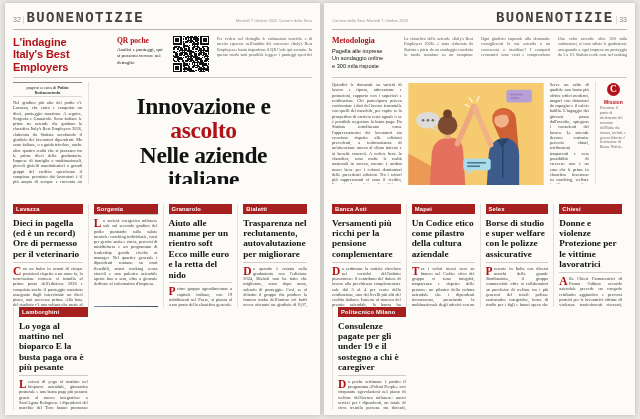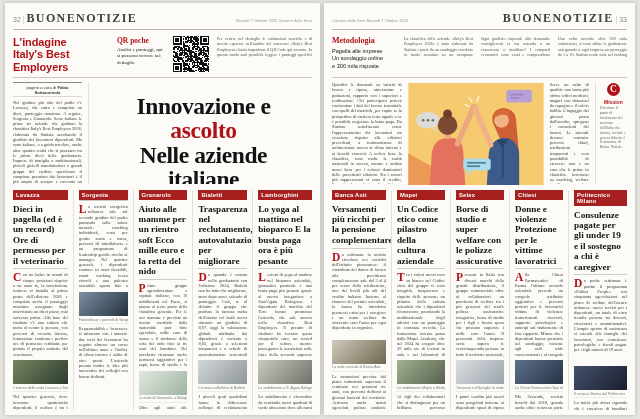--- a/index.html
+++ b/index.html
@@ -5,21 +5,21 @@
   html,body{margin:0;padding:0}
   body{width:640px;height:419px;background:#e9e7e2;overflow:hidden;position:relative;
        font-family:"Liberation Serif",serif;-webkit-font-smoothing:antialiased}
   .page{position:absolute;top:3px;bottom:4px;background:#fcfbf8;box-shadow:0 0 5px rgba(0,0,0,.22);
         padding:5px 8px;box-sizing:border-box;display:flex;flex-direction:column;overflow:hidden}
   #pageL{left:5px;width:315px}
   #pageR{left:324px;width:311px}
 
   .pagehead{display:flex;justify-content:space-between;align-items:baseline;
             border-bottom:1px solid #b9b5ae;padding-bottom:3px;flex:0 0 auto}
-  .sect{font-family:Liberation Serif, serif;font-size:12px;letter-spacing:1.4px;color:#44423e;font-weight:700}
+  .sect{font-family:Liberation Mono, monospace;font-size:14px;letter-spacing:1.4px;color:#44423e;font-weight:700}
   .folio{font-family:"Liberation Sans",sans-serif;font-size:7px;color:#8a8781;font-weight:400}
   .hsep{color:#b5b1aa;font-weight:300;padding:0 2px;font-size:8px}
   .dateline{font-family:"Liberation Sans",sans-serif;font-size:4px;color:#9b978f}
 
   
   .strip{display:flex;gap:8px;padding:6px 0 20px;border-bottom:1px solid #ccc8c0;height:48px;flex:0 0 auto;box-sizing:border-box}
   .kicker{width:96px;color:#b01217;font-family:"Liberation Sans",sans-serif;font-weight:700;
           font-size:11px;line-height:1.12;letter-spacing:-.1px}
   .qrlabel{width:48px}
   .qrtitle{color:#b01217;font-weight:700;font-size:7.5px}
@@ -49,21 +49,21 @@
   .acolB{width:46px}
   .illo{width:136px;flex:0 0 auto;padding-top:1px}
   .illo svg{display:block;width:136px;height:102px}
   .mission{width:32px;border-left:1px solid #e3e0d8;padding-left:4px;box-sizing:content-box;overflow:hidden}
   .mlogo{width:13px;height:13px;border-radius:50%;background:#b01217;color:#fff;text-align:center;
          font-family:"Liberation Serif",serif;font-weight:700;font-size:9.5px;line-height:13.5px;margin:1px auto 0}
   .mname{color:#b01217;font-weight:700;font-size:5px;font-family:"Liberation Sans",sans-serif;margin:2.5px 0 1.5px;text-align:center}
   .mtext{font-size:3.8px;color:#6a6761;line-height:1.3;text-align:left}
 
   
-  .band{display:grid;grid-template-columns:repeat(5,1fr);margin-top:2px;flex:1 1 auto;min-height:0}
+  .band{display:grid;grid-template-columns:repeat(4,1fr);margin-top:16px;flex:1 1 auto;min-height:0}
   .col{padding:0 5px;border-left:1px solid #e3e0d8;display:flex;flex-direction:column;overflow:hidden;min-width:0}
   .col:first-child{border-left:none;padding-left:0}
   .col:last-child{padding-right:0}
   .lbl{background:#a5201e;color:#fff;font-family:"Liberation Sans",sans-serif;font-weight:700;
        font-size:5.8px;padding:2px 3px;letter-spacing:.2px;flex:0 0 auto}
   .ctitle{font-size:9.2px;line-height:1.14;font-weight:700;margin:3.5px 0 2px;color:#141414;min-height:42px;flex:0 0 auto}
   .crule{border-top:1px solid #cfccc5;margin:0 0 3px;flex:0 0 auto}
   .cbody{font-size:4.4px;line-height:1.2;text-align:justify;color:#3a3a38;margin:0}
   .b1{height:85px;overflow:hidden;flex:0 0 auto}
   .b1::first-letter{font-size:11.5px;float:left;color:#b01217;line-height:8.5px;padding:1px 1.5px 0 0;font-weight:700}

